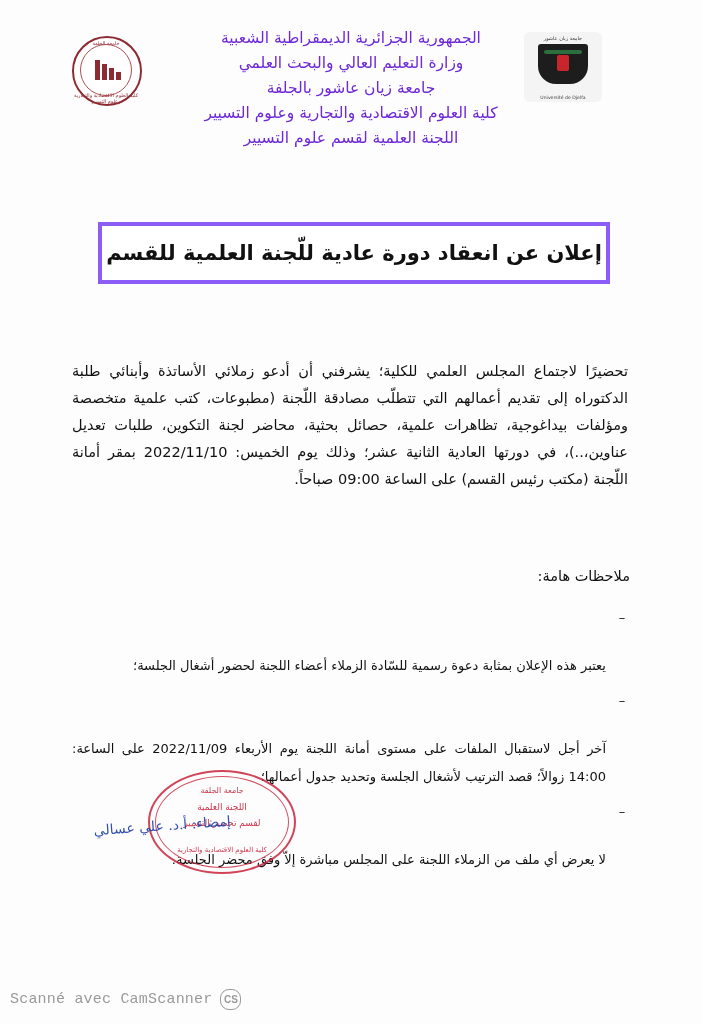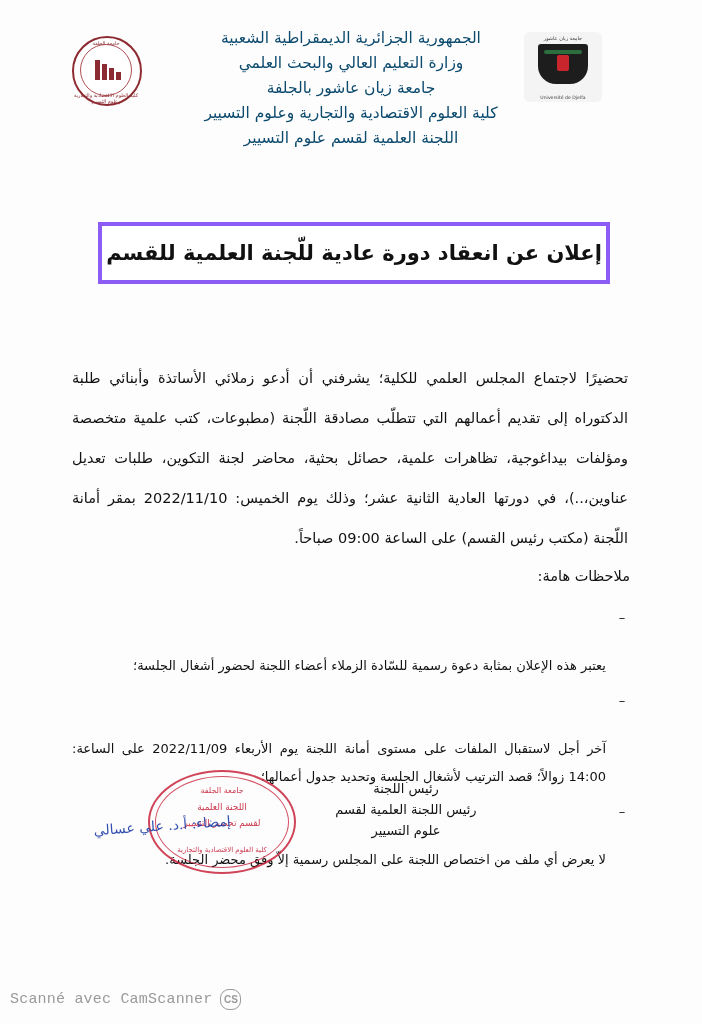--- a/index.html
+++ b/index.html
@@ -34,21 +34,21 @@
     position: absolute;
     left: 0;
     right: 0;
     top: 8px;
     text-align: center;
     direction: rtl;
   }
   .header-lines div {
     font-size: 15.5px;
     line-height: 25px;
-    color: #0c4a6e;
+    color: #6d28d9;
     letter-spacing: 0px;
   }
 
   
   .logo-left {
     position: absolute;
     left: 522px;
     top: 14px;
     width: 80px;
     height: 72px;
@@ -208,21 +208,21 @@
 
   
   .body-text {
     position: absolute;
     top: 358px;
     left: 72px;
     width: 556px;
     direction: rtl;
     text-align: justify;
     font-size: 14.5px;
-    line-height: 40px;
+    line-height: 27px;
     color: #111;
   }
 
   .notes-title {
     position: absolute;
     top: 568px;
     right: 72px;
     direction: rtl;
     font-size: 14.5px;
     color: #111;
@@ -403,29 +403,24 @@
     <div class="note-row">
       <span class="note-dash">–</span>
       <span class="note-text">يعتبر هذه الإعلان بمثابة دعوة رسمية للسّادة الزملاء أعضاء اللجنة  لحضور أشغال الجلسة؛</span>
     </div>
     <div class="note-row">
       <span class="note-dash">–</span>
       <span class="note-text">آخر أجل لاستقبال الملفات على مستوى أمانة اللجنة يوم الأربعاء 2022/11/09 على الساعة: 14:00 زوالاً؛ قصد الترتيب لأشغال الجلسة وتحديد جدول أعمالها؛</span>
     </div>
     <div class="note-row">
       <span class="note-dash">–</span>
-      <span class="note-text">لا يعرض أي ملف من اختصاص اللجنة على المجلس رسمية إلاّ وفق محضر الجلسة.</span>
+      <span class="note-text">لا يعرض أي ملف من الزملاء اللجنة على المجلس مباشرة إلاّ وفق محضر الجلسة.</span>
     </div>
   </div>
 
-  <div class="sign-block">
-    <div>رئيس اللجنة</div>
-    <div>رئيس اللجنة العلمية لقسم</div>
-    <div>علوم التسيير</div>
-  </div>
 
   <div class="stamp">
     <div class="oval"></div>
     <div class="oval2"></div>
     <div class="line l1">جامعة الجلفة</div>
     <div class="line l2">اللجنة العلمية</div>
     <div class="line l3">لقسم تحضير التسيير</div>
     <div class="line l4">كلية العلوم الاقتصادية والتجارية</div>
   </div>
 

